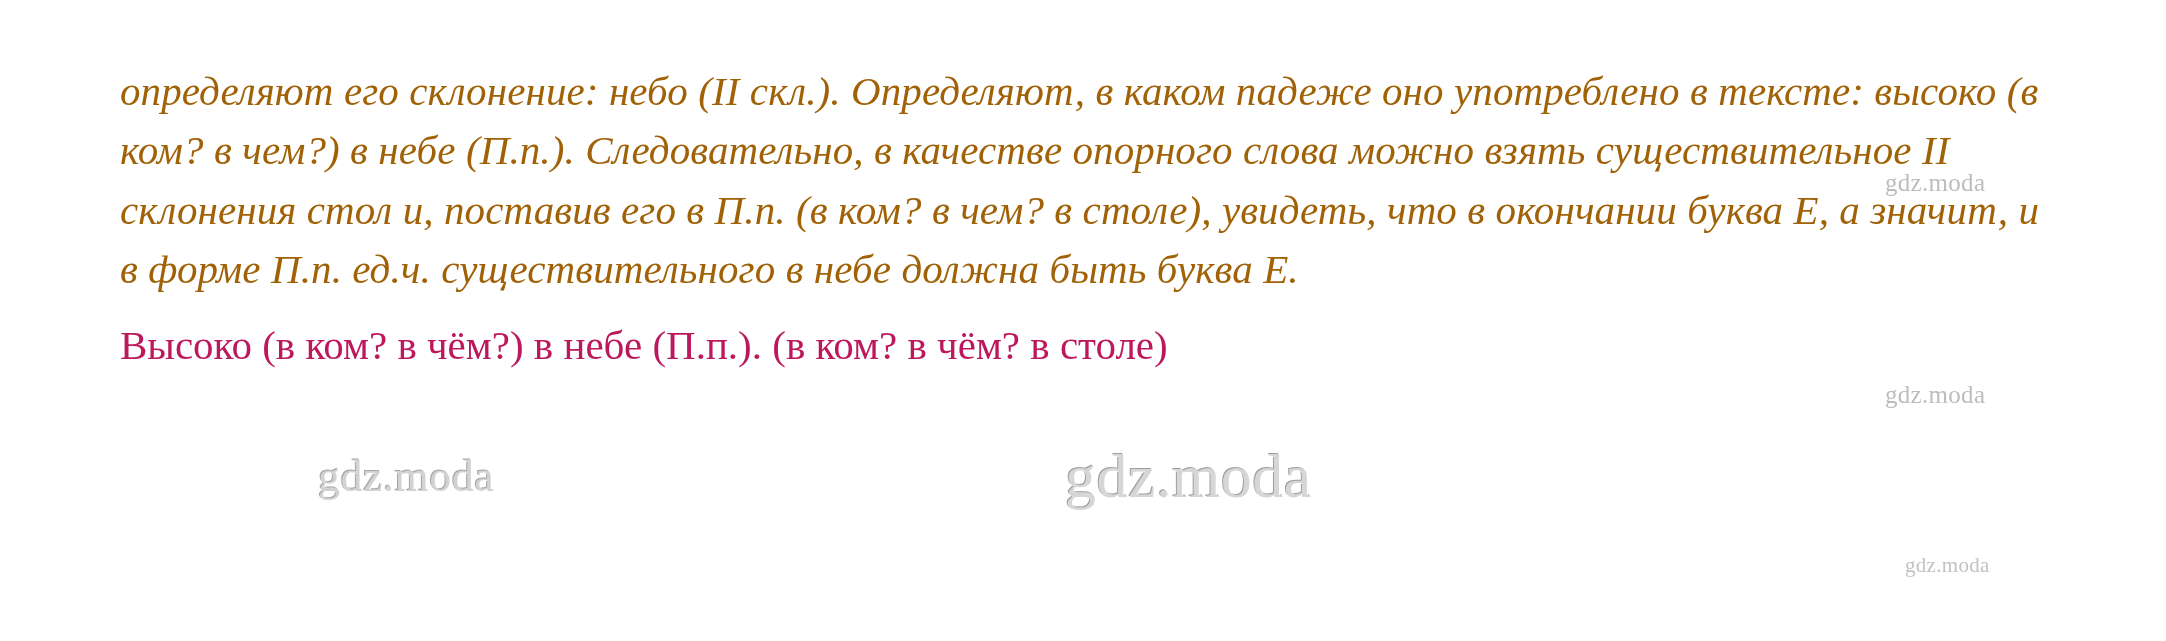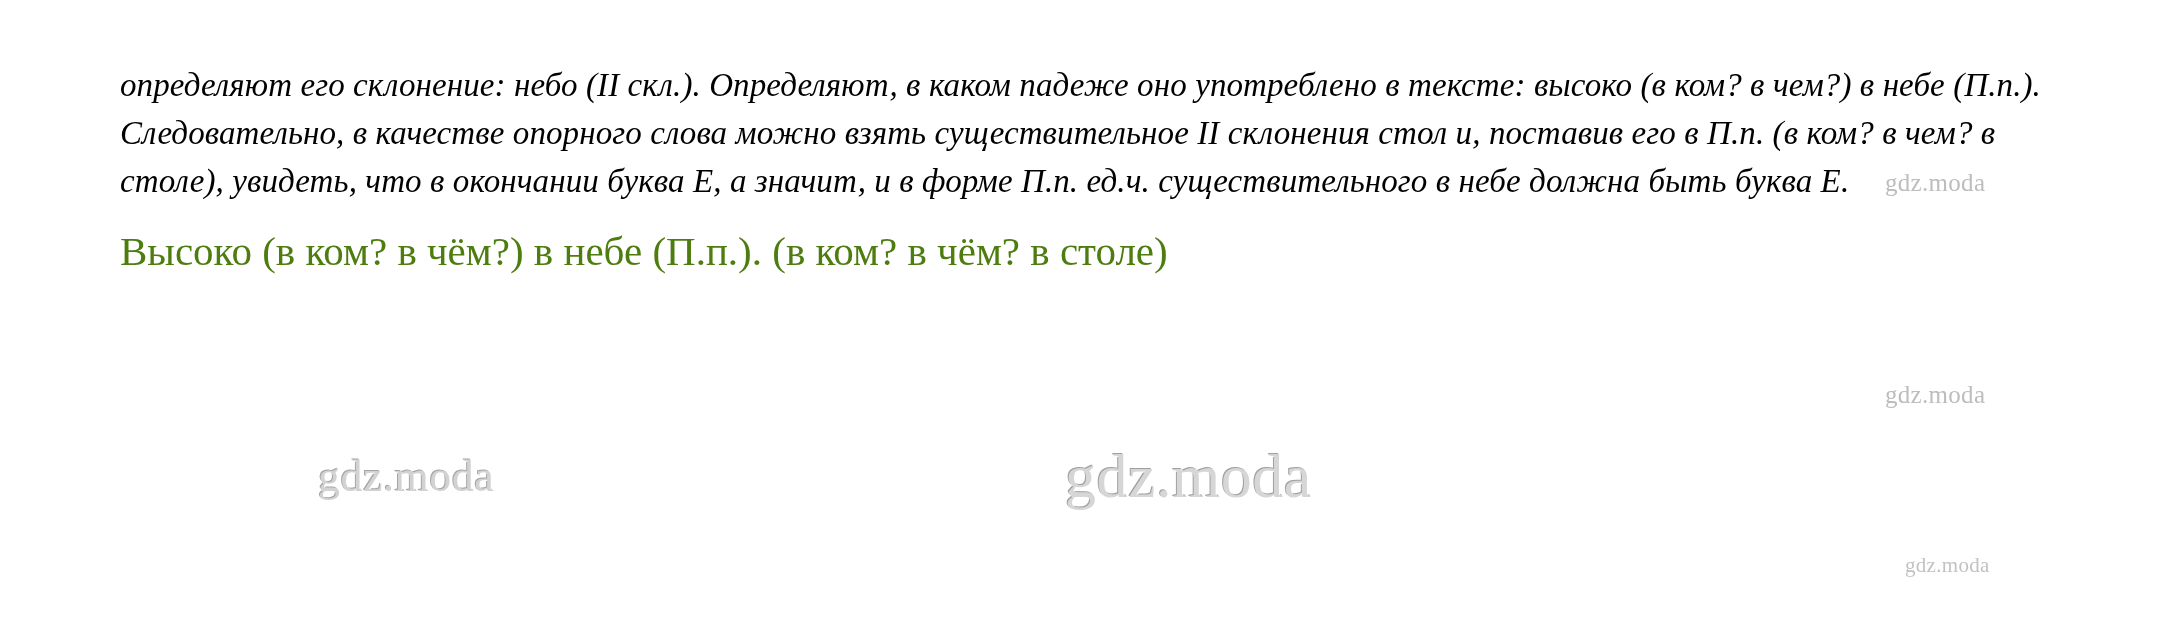--- a/index.html
+++ b/index.html
@@ -24,34 +24,34 @@
   .text-block {
     position: absolute;
     left: 120px;
     top: 62px;
     width: 1940px;
   }
 
   .italic-para {
     font-family: "Liberation Serif", serif;
     font-style: italic;
-    font-size: 33px;
+    font-size: 41px;
     line-height: 1.45;
-    color: #000000;
+    color: #a16207;
     letter-spacing: 0.1px;
     text-align: left;
     white-space: pre-wrap;
   }
 
   .upright-line {
     font-family: "Liberation Serif", serif;
     font-style: normal;
     font-size: 41px;
     line-height: 1.45;
-    color: #4d7c0f;
+    color: #be185d;
     margin-top: 16px;
     white-space: pre-wrap;
   }
 
   
   .wm {
     position: absolute;
     font-family: "Liberation Serif", serif;
     color: #b9b9b9;
     user-select: none;

